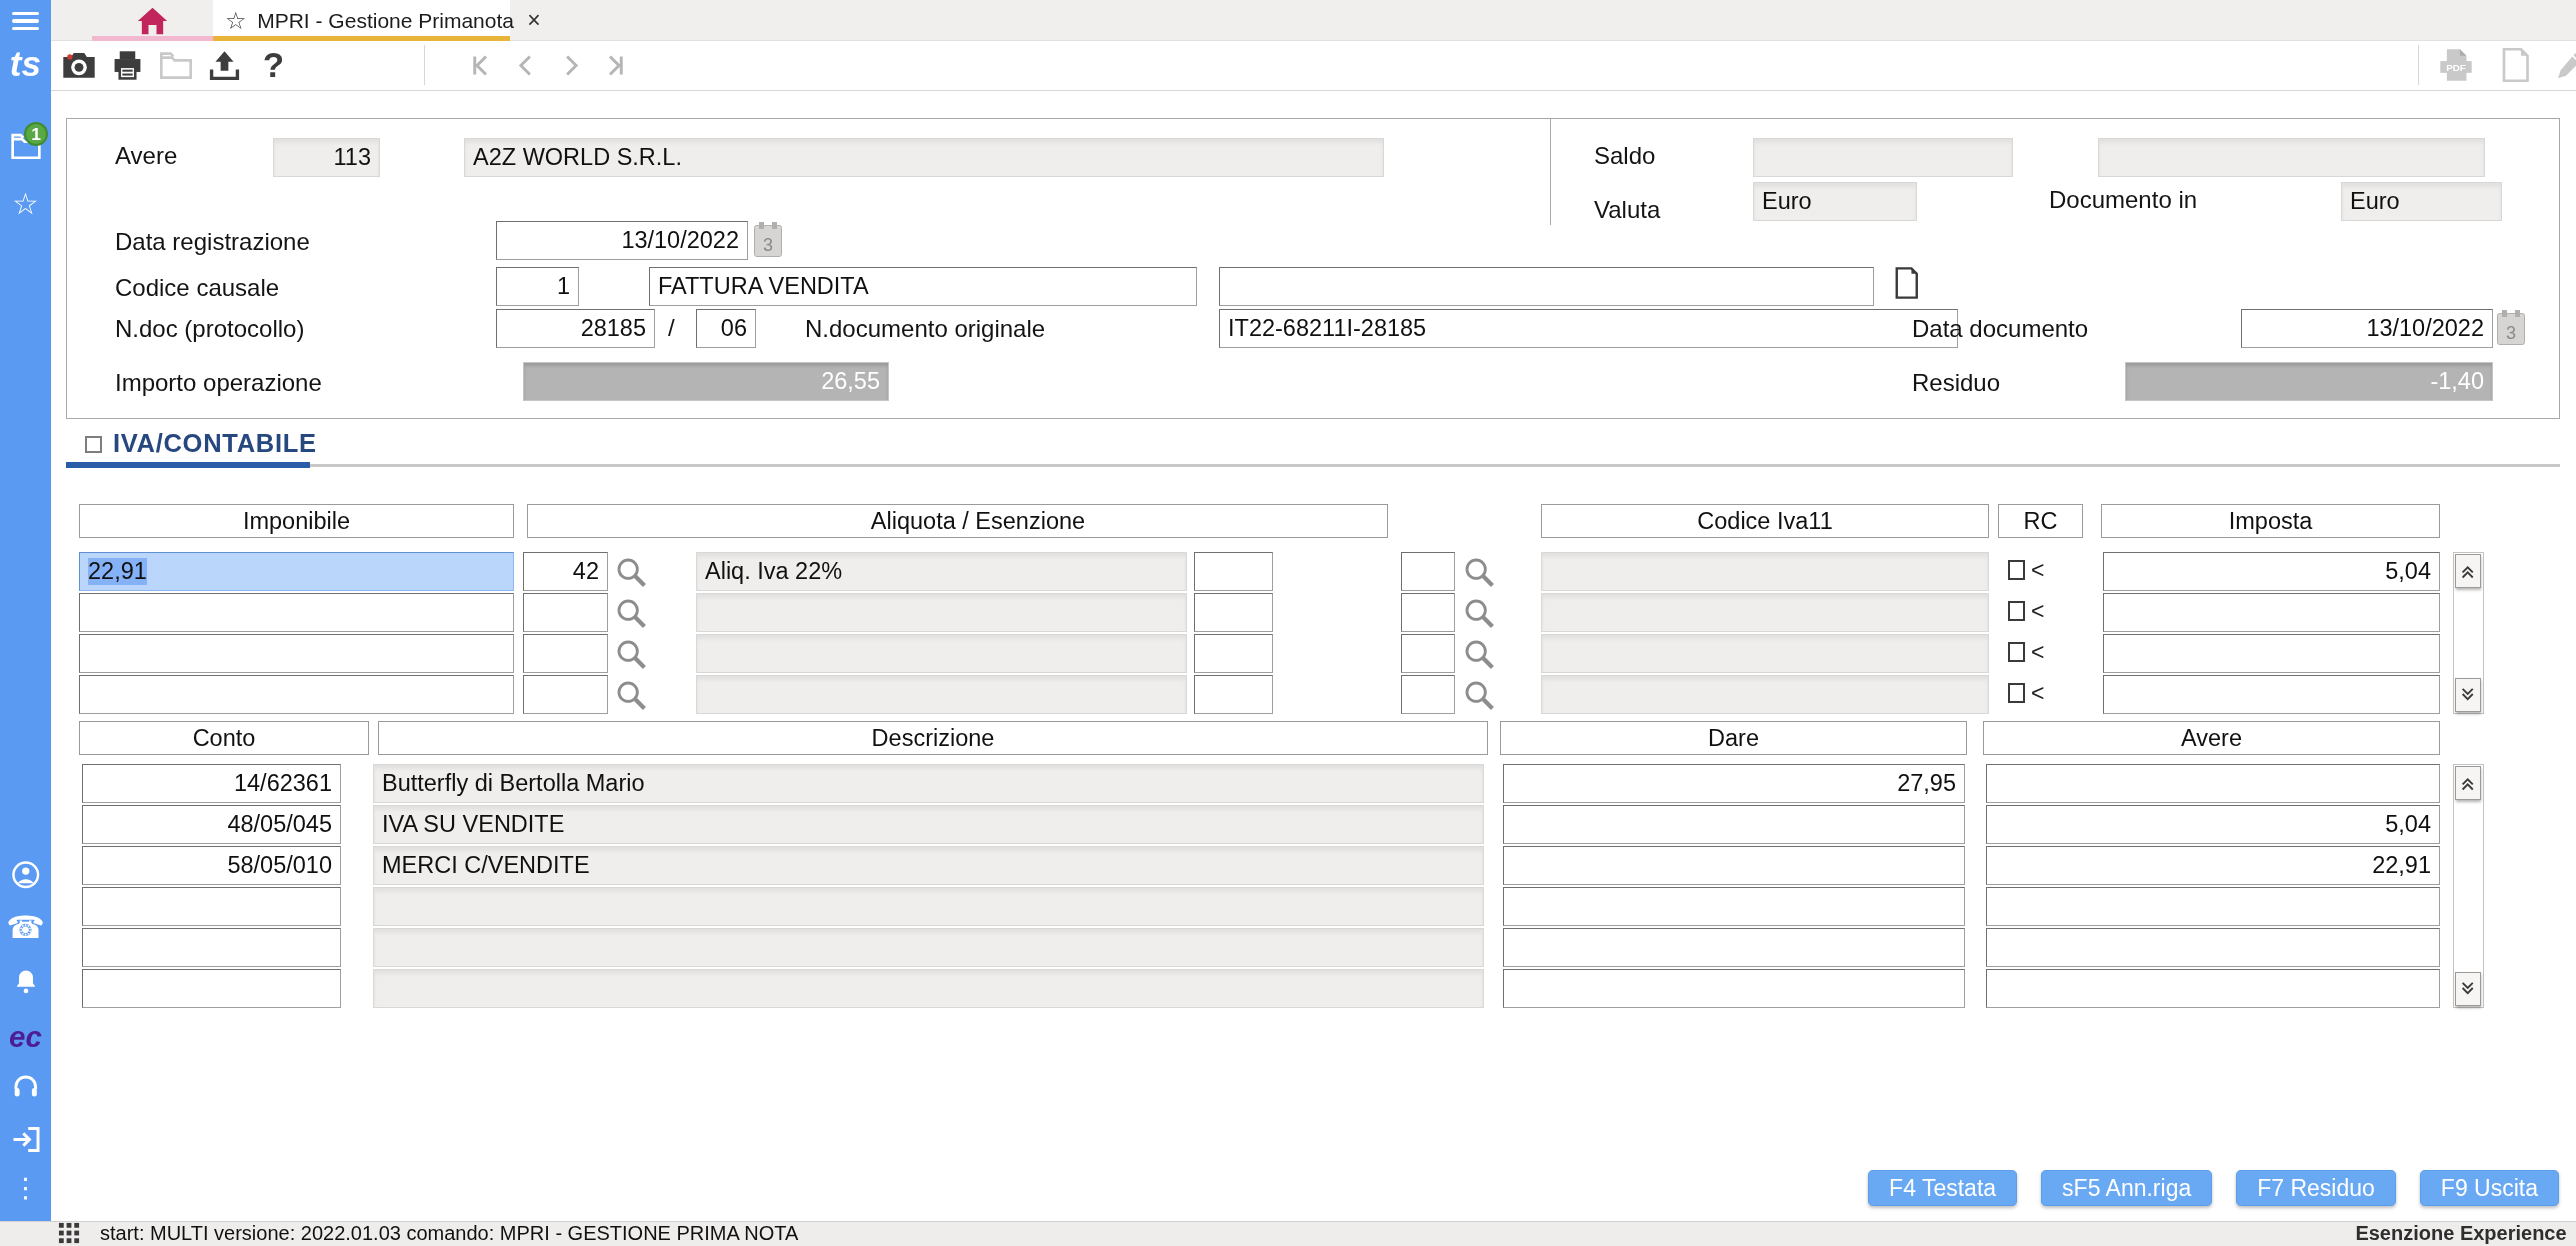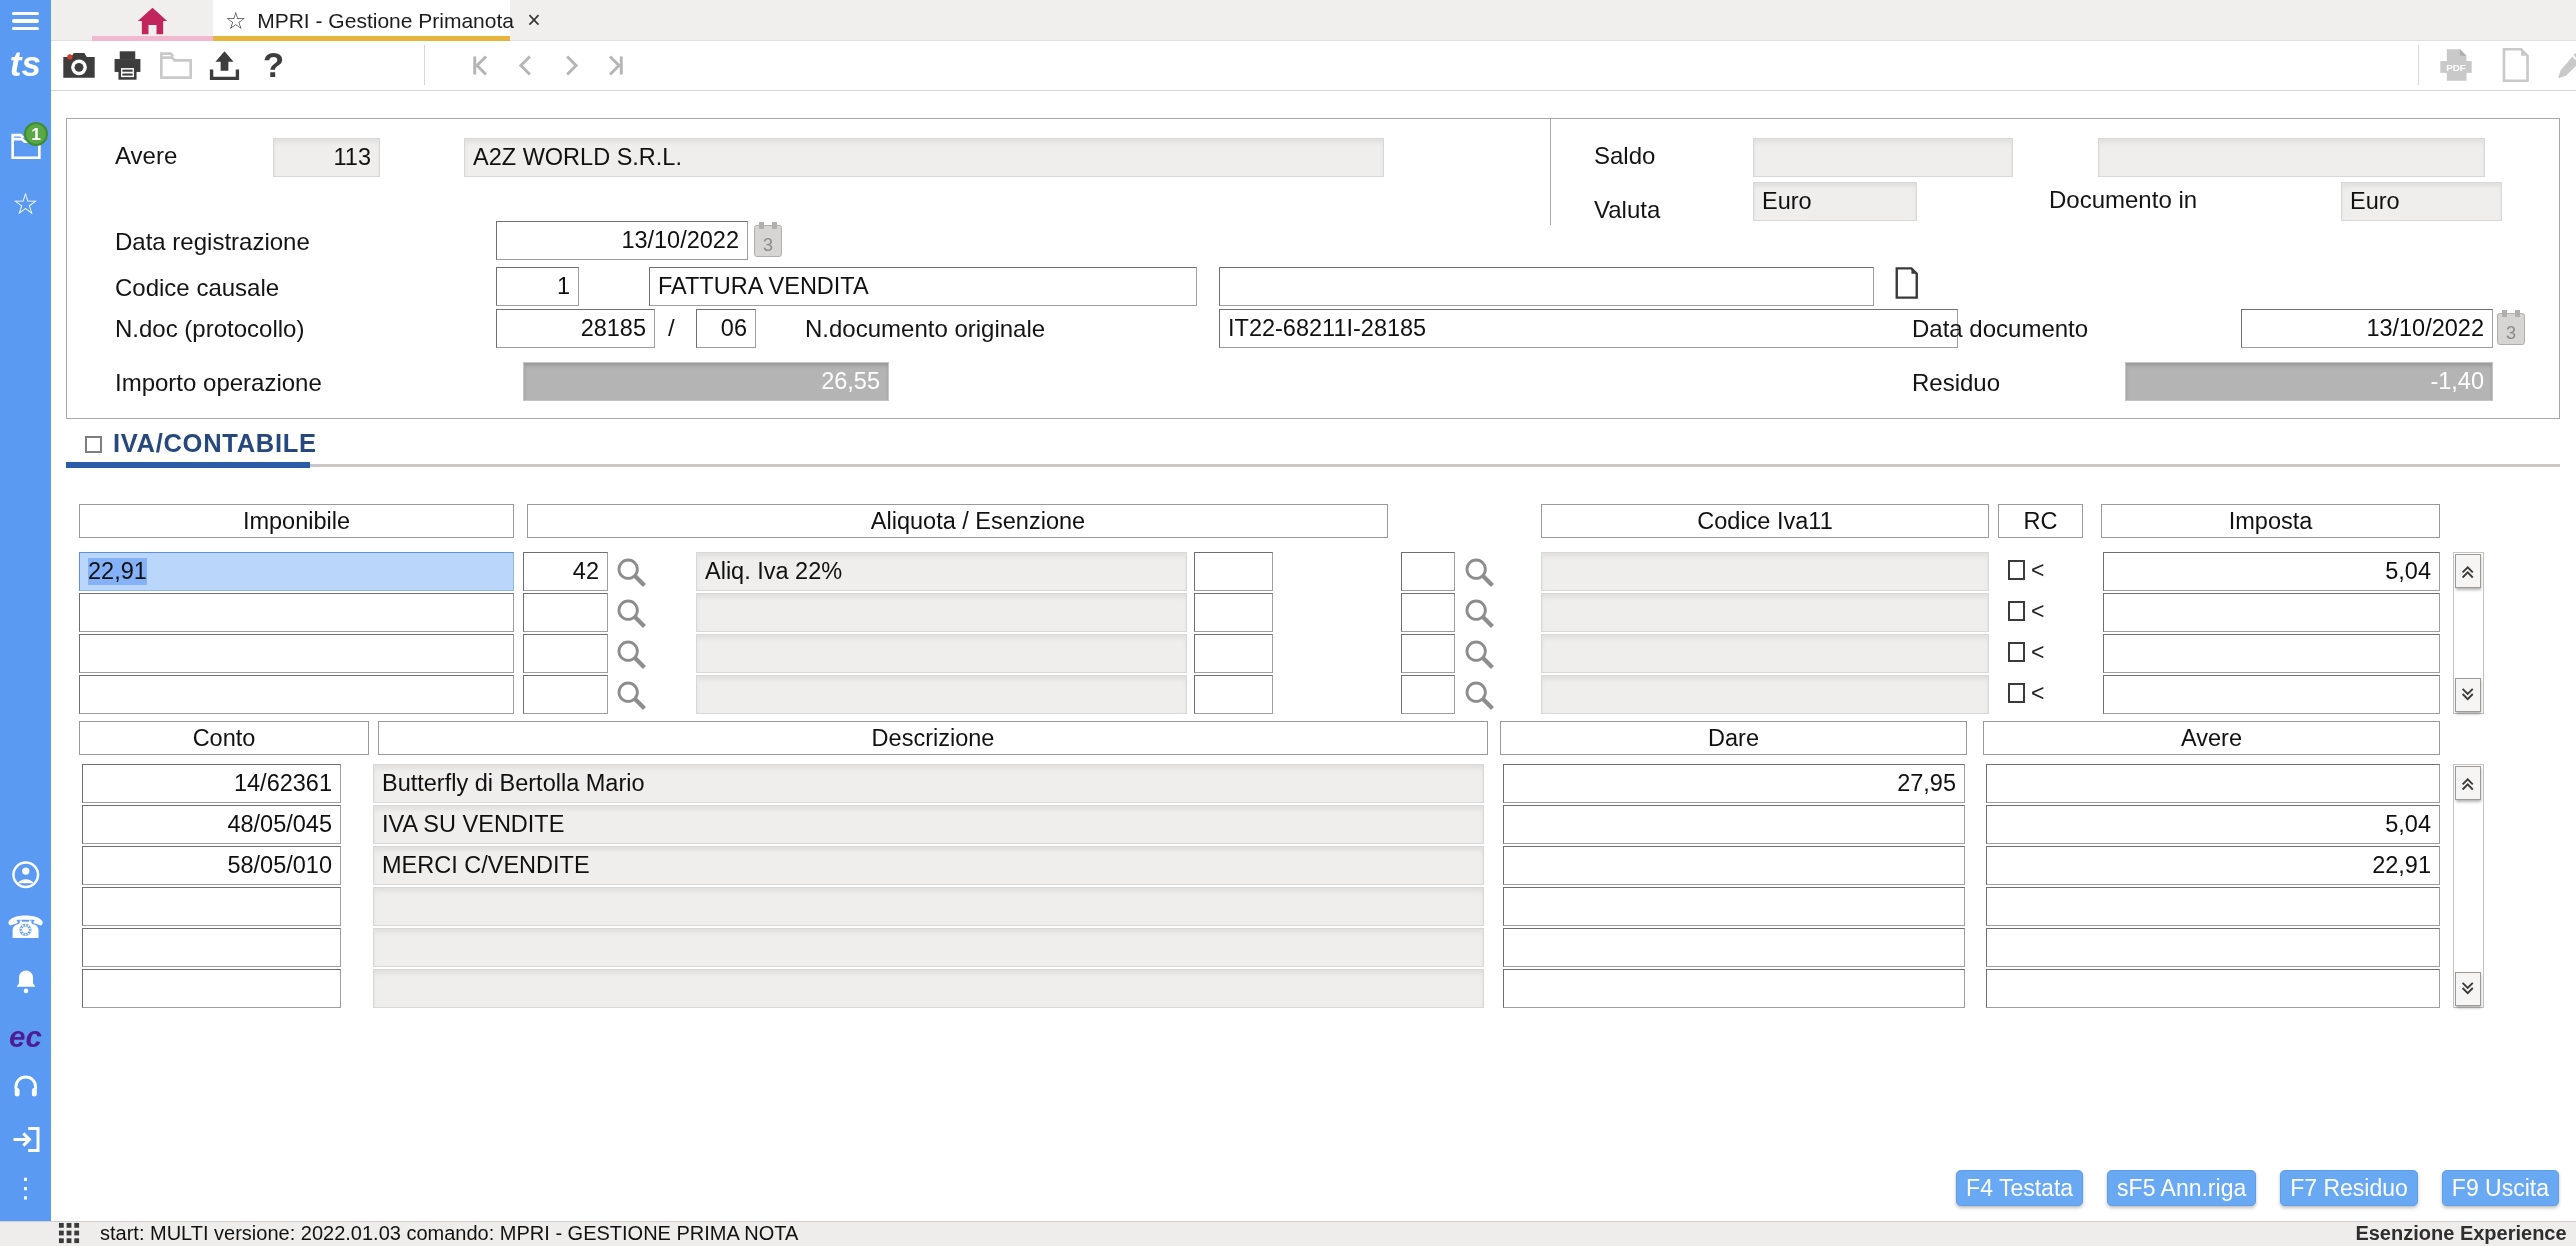--- a/index.html
+++ b/index.html
@@ -60,21 +60,21 @@
   .rowwrap { position:absolute; left:0; width:2576px; height:39px; }
   .magicon { position:absolute; top:2.7px; color:#8d8d8d; cursor:pointer; }
   .rcbox { position:absolute; top:8px; width:17.4px; height:20px; border:2px solid #3a3a3a; background:#fff; cursor:pointer; }
   .rclt { position:absolute; top:5.4px; font-size:23px; color:#222; }
 
   .vtrack { position:absolute; width:31px; background:#fff; border:1.3px solid #c4c3c2; }
   .vbtn { position:absolute; left:1.3px; width:25.5px; height:34px; background:#f6f5f4; border:1.3px solid #9b9a99; box-shadow:0.7px 2px 2.7px rgba(0,0,0,0.3); display:flex; align-items:center; justify-content:center; color:#3a3a3a; cursor:pointer; }
 
   
   .fbtns { position:absolute; top:1170px; left:1898px; width:661px; display:flex; gap:24px; justify-content:flex-end; }
-  .fbtn { height:36px; background:#69a9f4; border:0.7px solid #5d9de9; border-radius:4.7px; color:#fff; font-size:23px; display:flex; align-items:center; padding:0 9px; box-shadow:0 2px 3.4px rgba(0,0,0,0.25); cursor:pointer; white-space:nowrap; }
+  .fbtn { height:36px; background:#69a9f4; border:0.7px solid #5d9de9; border-radius:4.7px; color:#fff; font-size:23px; display:flex; align-items:center; padding:0 20px; box-shadow:0 2px 3.4px rgba(0,0,0,0.25); cursor:pointer; white-space:nowrap; }
 
   .statusbar { position:absolute; left:0; bottom:0; width:2576px; height:25.5px; background:#efedec; border-top:0.7px solid #d2d0cf; display:flex; align-items:center; }
   .gridicon { margin-left:58px; display:flex; align-items:center; }
   .statustext { margin-left:19px; font-size:20px; color:#111; }
   .brand { margin-left:auto; margin-right:9.4px; font-size:20px; font-weight:bold; color:#2e2e2e; }
 </style>
 </head>
 <body>
 
 <div class="canvas">

